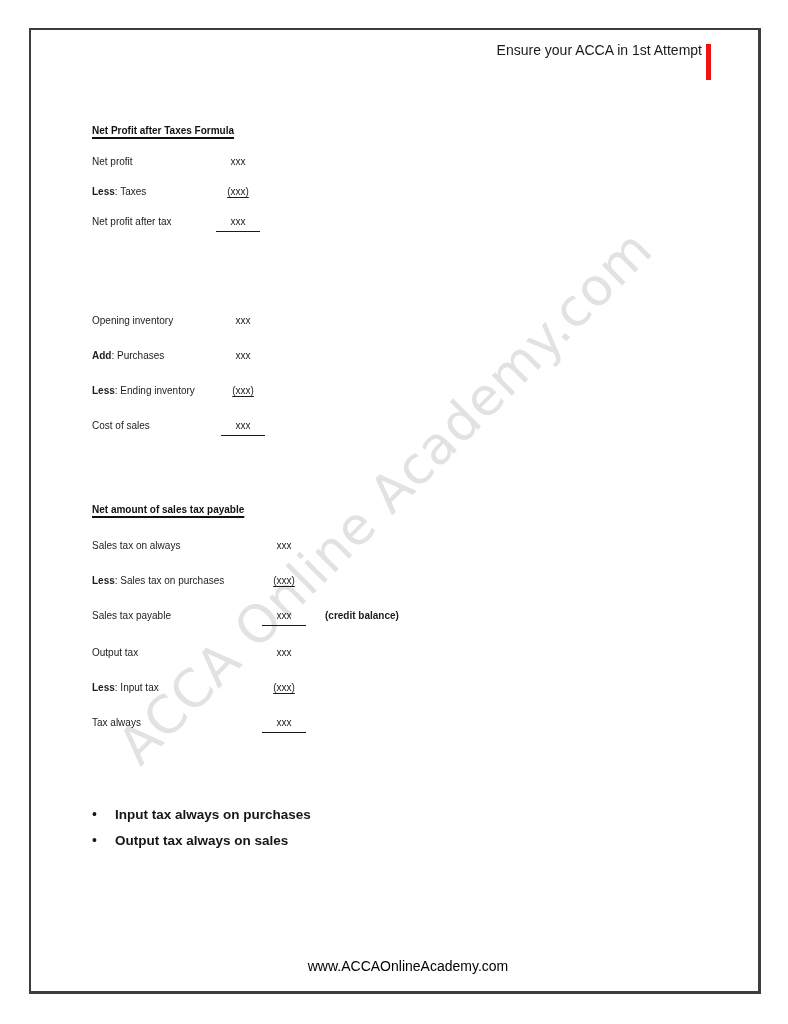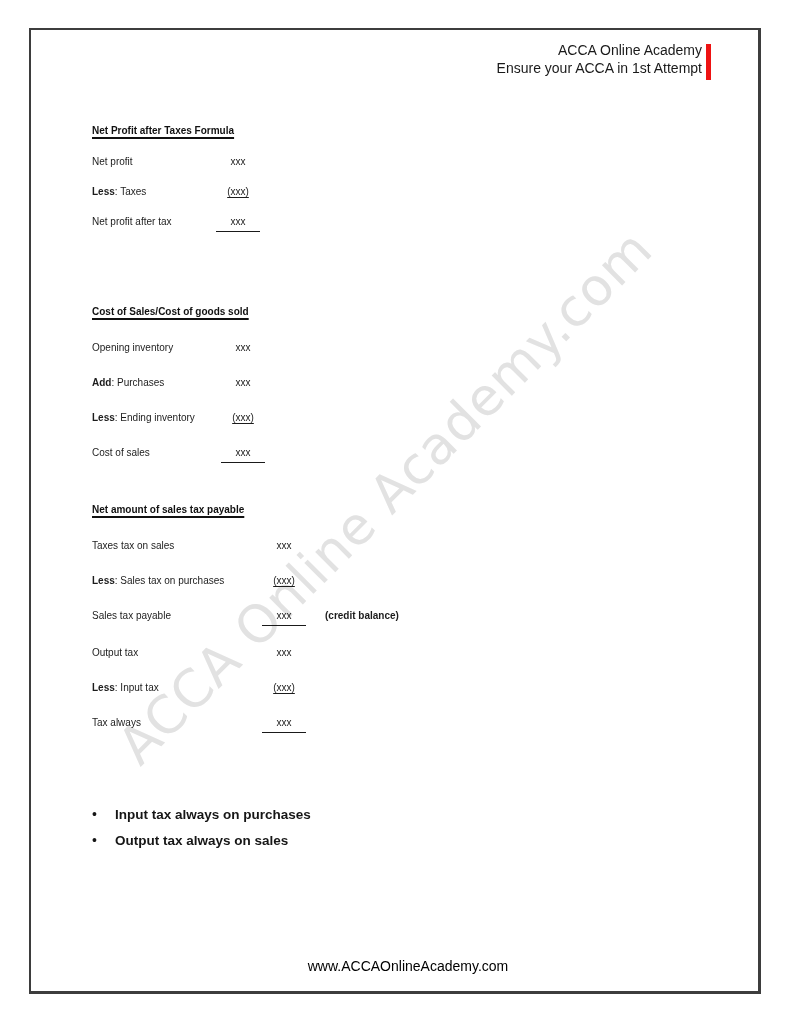--- a/index.html
+++ b/index.html
@@ -135,21 +135,20 @@
   }
 </style>
 </head>
 <body>
 
 <div class="page-border"></div>
 
 <div class="watermark">ACCA Online Academy.com</div>
 
 <div class="header">
-  <div>ACCA Online Academy</div>
   <div>Ensure your ACCA in 1st Attempt</div>
 </div>
 <div class="accent-bar"></div>
 
 <div class="section" id="sec1">
   <div class="sec-title">Net Profit after Taxes Formula</div>
   <div class="row">
     <span class="label"><b class="pfx"></b><span>Net profit</span></span>
     <span class="value">xxx</span>
   </div>
@@ -157,21 +156,20 @@
     <span class="label"><b class="pfx">Less</b><span>: Taxes</span></span>
     <span class="value u">(xxx)</span>
   </div>
   <div class="row">
     <span class="label"><b class="pfx"></b><span>Net profit after tax</span></span>
     <span class="value total">xxx</span>
   </div>
 </div>
 
 <div class="section" id="sec2">
-  <div class="sec-title">Cost of Sales/Cost of goods sold</div>
   <div class="row">
     <span class="label"><b class="pfx"></b><span>Opening inventory</span></span>
     <span class="value">xxx</span>
   </div>
   <div class="row">
     <span class="label"><b class="pfx">Add</b><span>: Purchases</span></span>
     <span class="value">xxx</span>
   </div>
   <div class="row">
     <span class="label"><b class="pfx">Less</b><span>: Ending inventory</span></span>
@@ -179,21 +177,21 @@
   </div>
   <div class="row">
     <span class="label"><b class="pfx"></b><span>Cost of sales</span></span>
     <span class="value total">xxx</span>
   </div>
 </div>
 
 <div class="section" id="sec3">
   <div class="sec-title">Net amount of sales tax payable</div>
   <div class="row">
-    <span class="label"><b class="pfx"></b><span>Taxes tax on sales</span></span>
+    <span class="label"><b class="pfx"></b><span>Sales tax on always</span></span>
     <span class="value">xxx</span>
   </div>
   <div class="row">
     <span class="label"><b class="pfx">Less</b><span>: Sales tax on purchases</span></span>
     <span class="value u">(xxx)</span>
   </div>
   <div class="row">
     <span class="label"><b class="pfx"></b><span>Sales tax payable</span></span>
     <span class="value total">xxx</span>
     <span class="note">(credit balance)</span>

